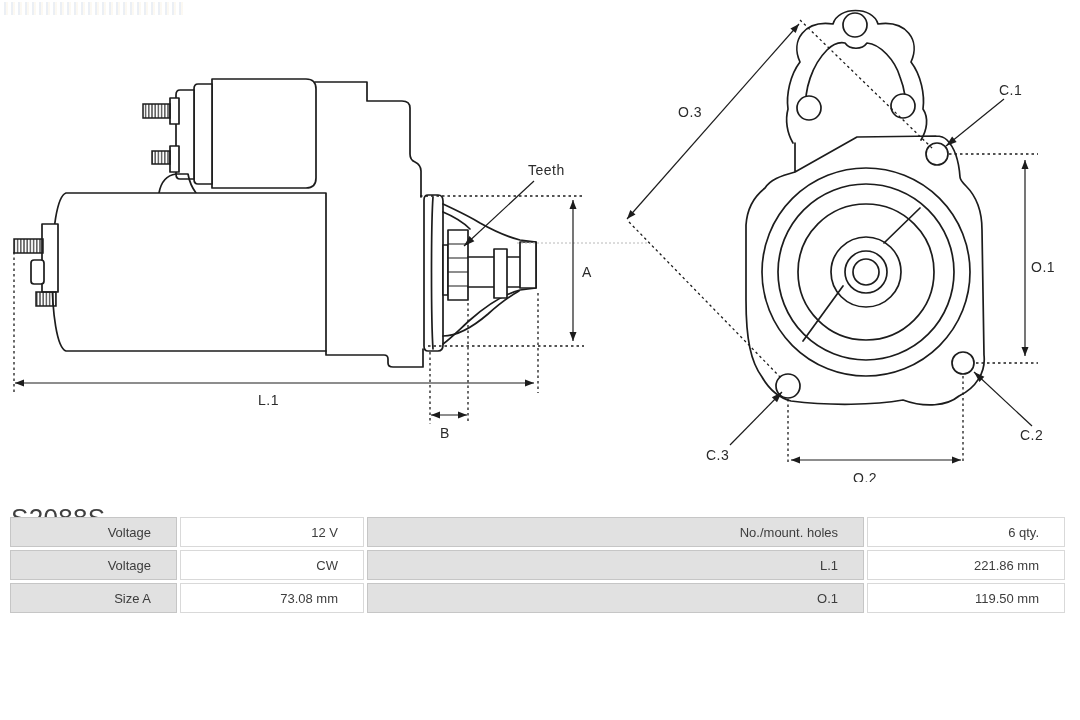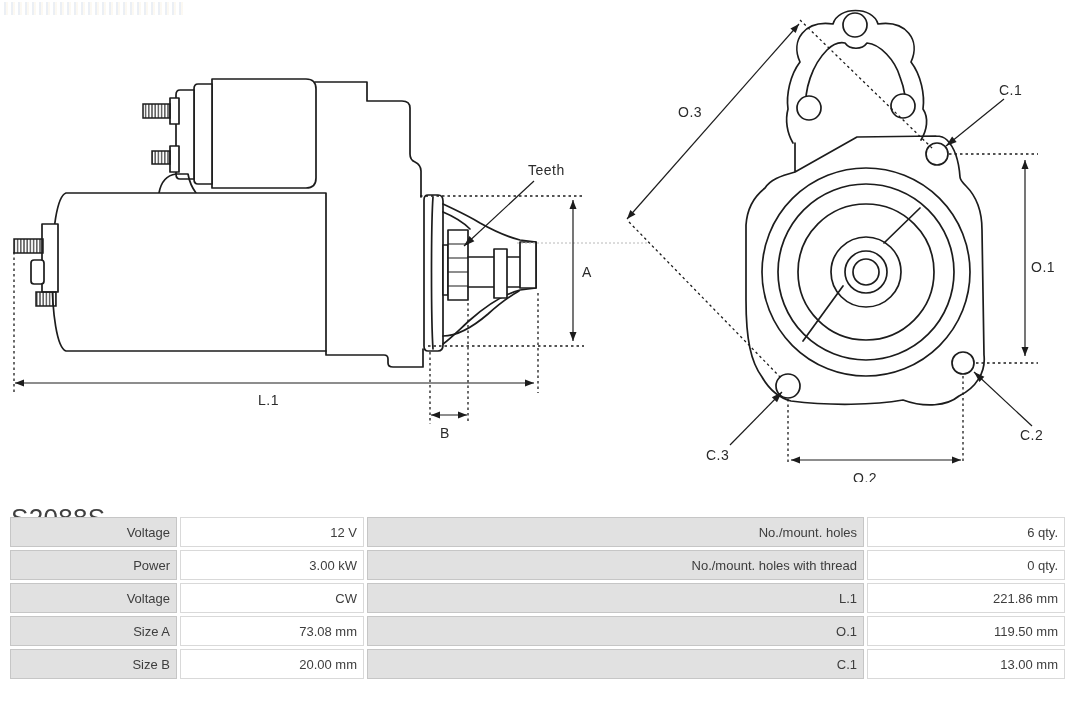--- a/index.html
+++ b/index.html
@@ -11,21 +11,21 @@
   .fillw{fill:#ffffff;stroke:#1c1c1c;stroke-width:1.7;stroke-linejoin:round;}
   .fillonly{fill:#ffffff;stroke:none;}
   .thread{fill:url(#hatch);stroke:#1c1c1c;stroke-width:1.5;}
   .dim{fill:none;stroke:#1c1c1c;stroke-width:1.2;}
   .dot{fill:none;stroke:#1c1c1c;stroke-width:1.3;stroke-dasharray:2.5 3;}
   .cl{fill:none;stroke:#b8b8b8;stroke-width:1;stroke-dasharray:2 2;}
   .ah{fill:#1c1c1c;stroke:none;}
   .dimtext{font-family:"Liberation Sans",sans-serif;font-size:14px;fill:#2b2b2b;letter-spacing:.5px;}
   #part-number{position:absolute;left:11px;top:503px;font-size:26px;color:#404040;letter-spacing:.3px;}
   #spec-table{position:absolute;left:7px;top:514px;border-collapse:separate;border-spacing:3px;table-layout:fixed;width:1061px;}
-  #spec-table td{height:28px;font-size:13px;color:#3d3d3d;text-align:right;padding:0 6px 0 4px;overflow:hidden;white-space:nowrap;}
+  #spec-table td{height:28px;font-size:13px;color:#3d3d3d;text-align:right;padding:0 25px 0 4px;overflow:hidden;white-space:nowrap;}
   #spec-table td.lbl{background:#e1e1e1;border:1px solid #c6c6c6;}
   #spec-table td.val{background:#ffffff;border:1px solid #d9d9d9;}
 </style>
 </head>
 <body>
 
 <div id="artifact"></div>
 
 <svg id="drawing" width="1080" height="482" viewBox="0 0 1080 482">
   <defs>
@@ -169,37 +169,25 @@
       <col style="width:198px">
   </colgroup>
   <tbody>
       <tr>
         <td class="lbl">Voltage</td>
         <td class="val">12 V</td>
         <td class="lbl">No./mount. holes</td>
         <td class="val">6 qty.</td>
       </tr>
       <tr>
-        <td class="lbl">Power</td>
-        <td class="val">3.00 kW</td>
-        <td class="lbl">No./mount. holes with thread</td>
-        <td class="val">0 qty.</td>
-      </tr>
-      <tr>
         <td class="lbl">Voltage</td>
         <td class="val">CW</td>
         <td class="lbl">L.1</td>
         <td class="val">221.86 mm</td>
       </tr>
       <tr>
         <td class="lbl">Size A</td>
         <td class="val">73.08 mm</td>
         <td class="lbl">O.1</td>
         <td class="val">119.50 mm</td>
       </tr>
-      <tr>
-        <td class="lbl">Size B</td>
-        <td class="val">20.00 mm</td>
-        <td class="lbl">C.1</td>
-        <td class="val">13.00 mm</td>
-      </tr>
     </tbody>
 </table>
 
 </body></html>

